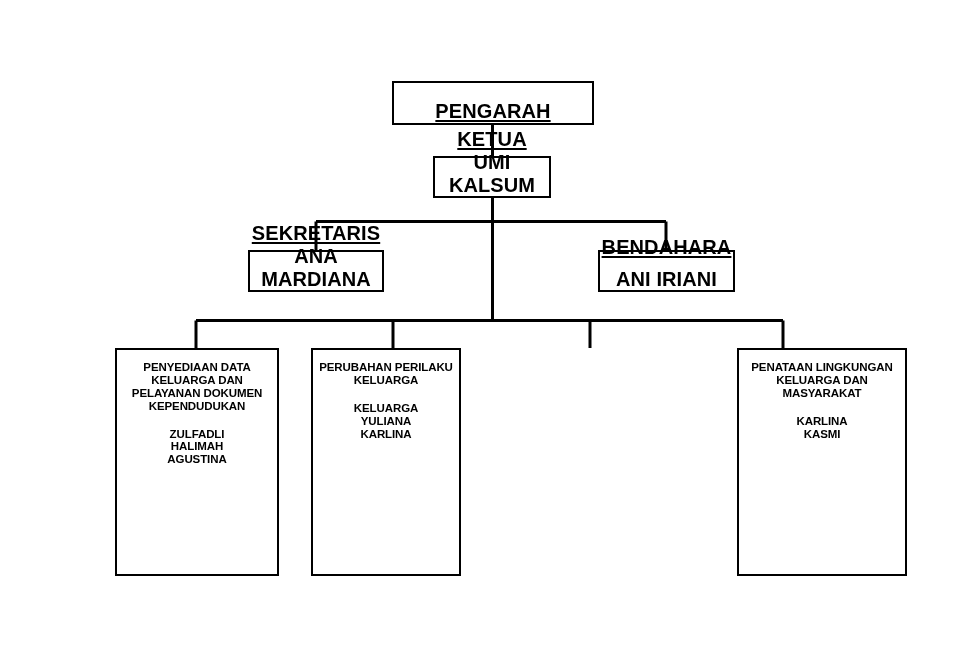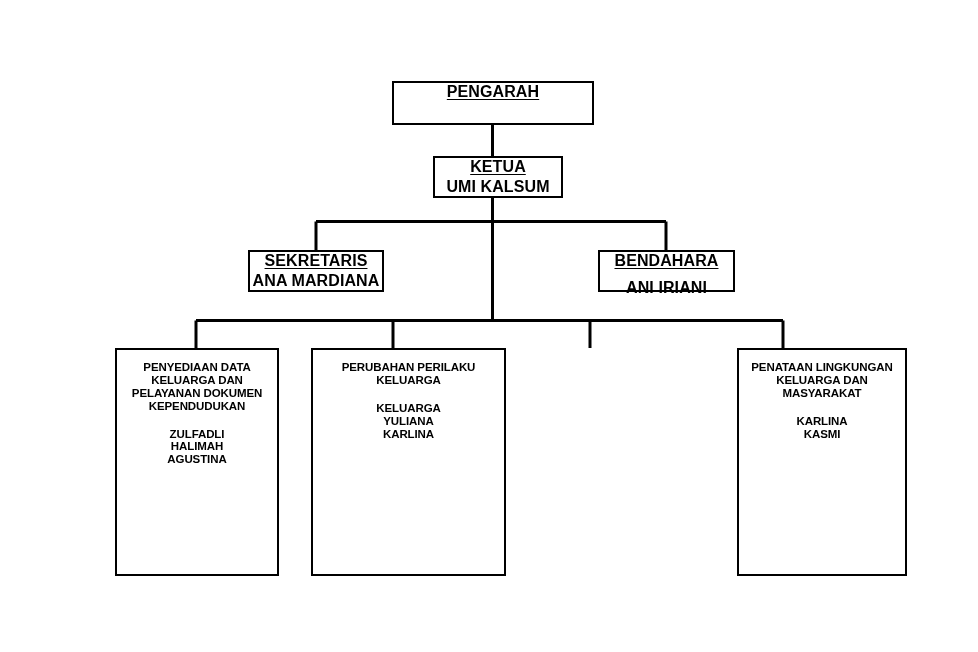--- a/index.html
+++ b/index.html
@@ -40,22 +40,22 @@
     text-underline-offset: 2px;
   }
   .node-name {
     display: block;
   }
   
   .node-exec {
     display: flex;
     flex-direction: column;
     align-items: center;
-    justify-content: space-between;
-    font-size: 16px;
+    justify-content: flex-end;
+    font-size: 20px;
     letter-spacing: .1px;
   }
   .node-exec .node-title { margin-bottom: 1px; }
 
   
   .node-program {
     padding: 11px 6px 0 6px;
     font-size: 11.5px;
     letter-spacing: -0.1px;
   }
@@ -86,21 +86,21 @@
       <line x1="393" y1="320.5" x2="393" y2="348"></line>
       <line x1="590" y1="320.5" x2="590" y2="348"></line>
       <line x1="783" y1="320.5" x2="783" y2="348"></line>
     </g>
   </svg>
 
   <div class="node node-exec" style="left:392px; top:81px; width:202px; height:44px;">
     <span class="node-title">PENGARAH</span>
   </div>
 
-  <div class="node node-exec" style="left:433px; top:156px; width:130px; height:42px;">
+  <div class="node node-exec" style="left:433px; top:156px; width:118px; height:42px;">
     <span class="node-title">KETUA</span>
     <span class="node-name">UMI KALSUM</span>
   </div>
 
   <div class="node node-exec" style="left:248px; top:250px; width:136px; height:42px;">
     <span class="node-title">SEKRETARIS</span>
     <span class="node-name">ANA MARDIANA</span>
   </div>
 
   <div class="node node-exec" style="left:598px; top:250px; width:137px; height:42px;gap:8px;">
@@ -112,21 +112,21 @@
       <span class="prog-line">PENYEDIAAN DATA</span>
       <span class="prog-line">KELUARGA DAN</span>
       <span class="prog-line">PELAYANAN DOKUMEN</span>
       <span class="prog-line">KEPENDUDUKAN</span>
       <span class="prog-gap"></span>
       <span class="staff-line">ZULFADLI</span>
       <span class="staff-line">HALIMAH</span>
       <span class="staff-line">AGUSTINA</span>
     </div>
 
-  <div class="node node-program" style="left:311px; top:348px; width:195px; height:228px;">
+  <div class="node node-program" style="left:311px; top:348px; width:150px; height:228px;">
       <span class="prog-line">PERUBAHAN PERILAKU</span>
       <span class="prog-line">KELUARGA</span>
       <span class="prog-gap"></span>
       <span class="staff-line">KELUARGA</span>
       <span class="staff-line">YULIANA</span>
       <span class="staff-line">KARLINA</span>
     </div>
 
 
   <div class="node node-program" style="left:701px; top:348px; width:170px; height:228px;margin-left:36px;">

